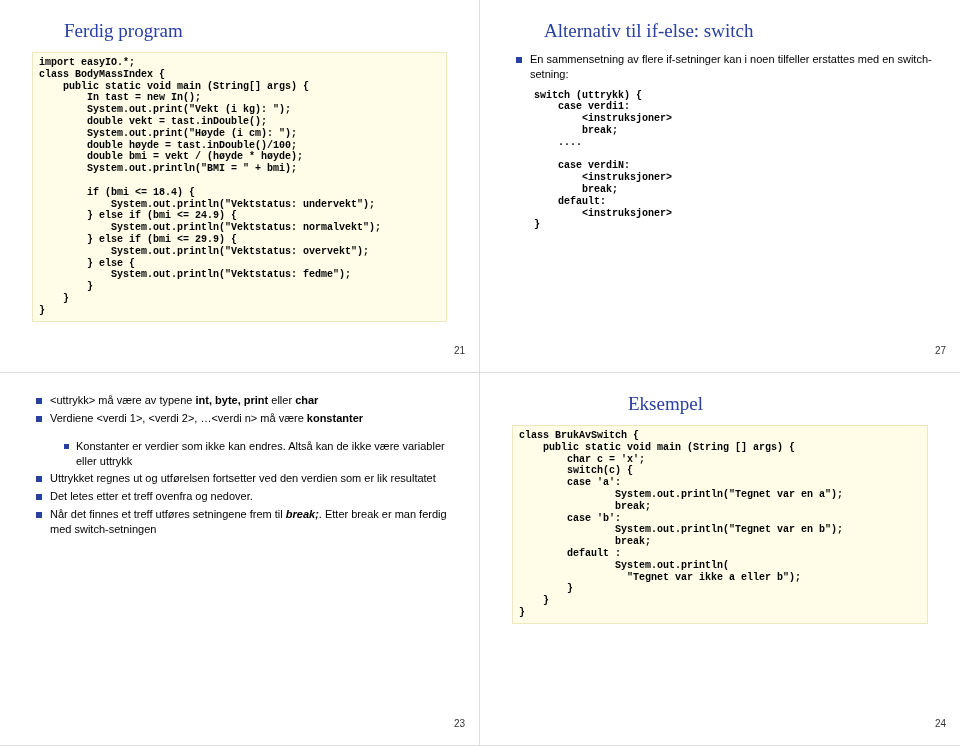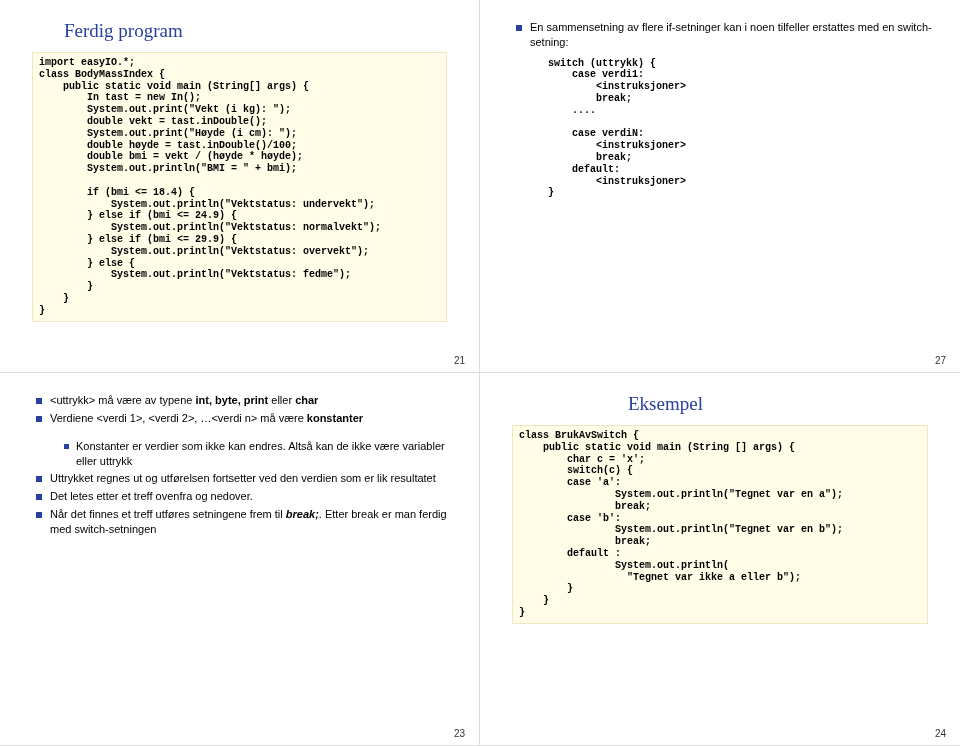--- a/index.html
+++ b/index.html
@@ -62,21 +62,21 @@
   ul.sublist > li { position: relative; padding-left: 12px; margin-bottom: 2px; }
   ul.sublist > li::before {
     content: "";
     position: absolute;
     left: 0; top: 5px;
     width: 5px; height: 5px;
     background: #2840a0;
   }
   .pagenum {
     position: absolute;
-    bottom: 6px;
+    bottom: 16px;
     right: 14px;
     font-size: 10px;
     color: #333;
   }
 </style>
 </head>
 <body>
 
 <div class="grid">
 
@@ -103,26 +103,27 @@
         } else {
             System.out.println("Vektstatus: fedme");
         }
     }
 }</pre>
     </div>
     <div class="pagenum">21</div>
   </div>
 
   <div class="slide">
+    <div class="title">Alternativ til if-else: switch</div>
     <div class="content">
       <ul class="blist">
         <li>
           <span>En sammensetning av flere if-setninger kan i noen tilfeller erstattes med en switch-setning:</span>
           <div style="height:8px"></div>
-          <pre class="code" style="margin-left:18px">switch (uttrykk) {
+          <pre class="code" style="margin-left:4px">switch (uttrykk) {
     case verdi1:
         &lt;instruksjoner&gt;
         break;
     ....
 
     case verdiN:
         &lt;instruksjoner&gt;
         break;
     default:
         &lt;instruksjoner&gt;

